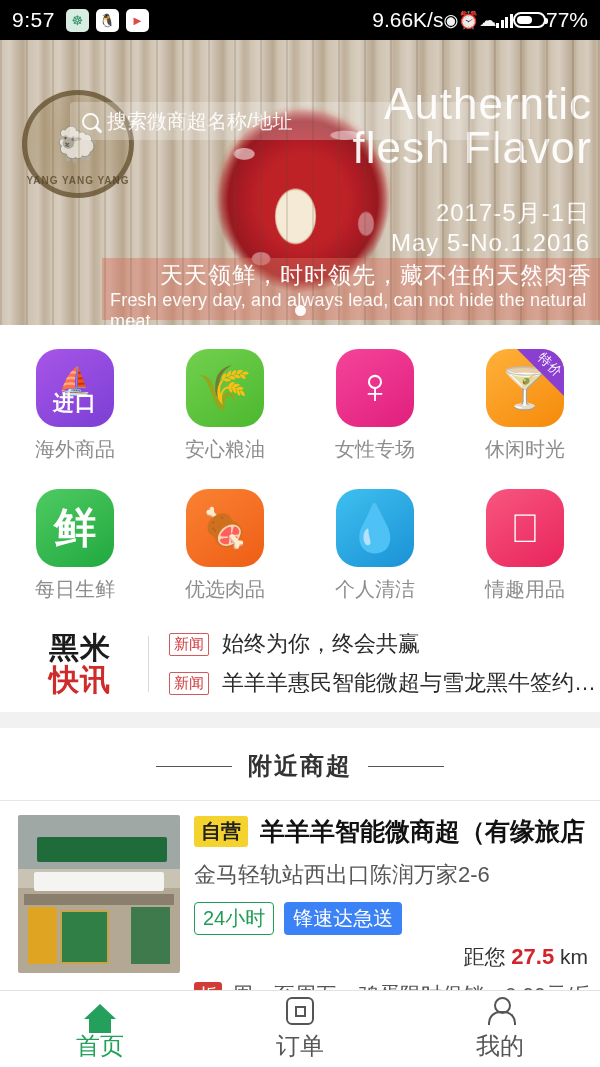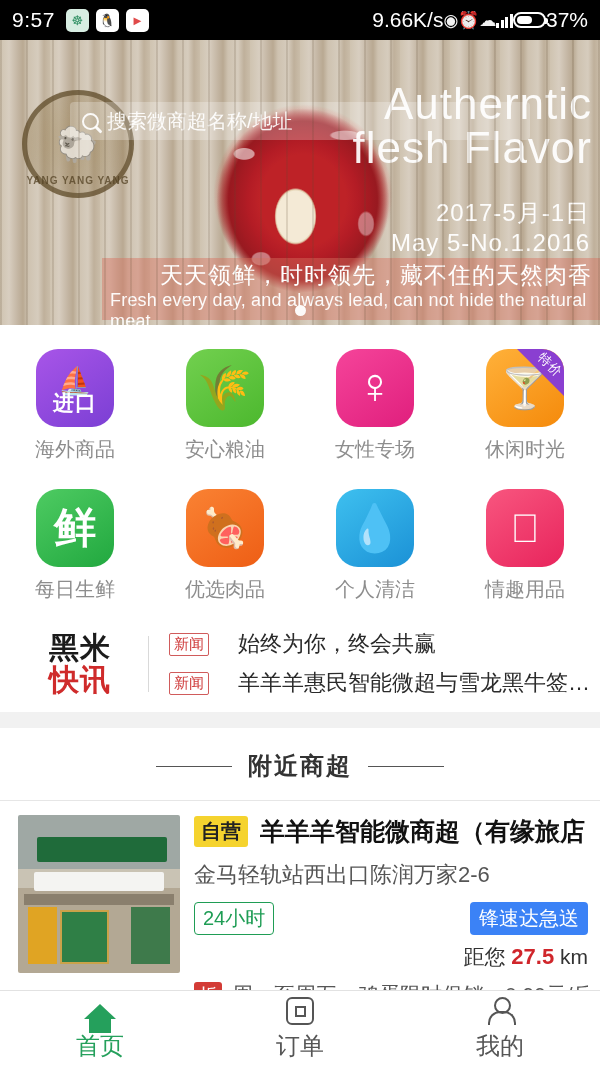--- a/index.html
+++ b/index.html
@@ -143,21 +143,21 @@
   .ci-adult { background: linear-gradient(145deg,#f8567f,#e8245c); }
   .ci-adult .cond { font-size: 40px; line-height: 1; }
 
   
   .news { background: #fff; display: flex; align-items: center; padding: 6px 0 14px 26px; }
   .news-logo { width: 108px; text-align: center; line-height: 1.05; flex: 0 0 108px; }
   .news-logo .l1 { font-size: 30px; font-weight: bold; color: #1b1b1b; letter-spacing: 1px; }
   .news-logo .l2 { font-size: 30px; font-weight: bold; color: #cf2b2b; letter-spacing: 1px; }
   .news-sep { width: 1px; height: 56px; background: #d9d9d9; margin: 0 20px 0 14px; }
   .news-list { display: flex; flex-direction: column; gap: 9px; flex: 1; overflow: hidden; }
-  .news-item { display: flex; align-items: center; gap: 29px; }
+  .news-item { display: flex; align-items: center; gap: 13px; }
   .news-tag { border: 1px solid #d05b5b; color: #cf3a3a; font-size: 15px; padding: 1px 4px; border-radius: 2px; flex: 0 0 auto; }
   .news-text { font-size: 22px; color: #2b2b2b; white-space: nowrap; overflow: hidden; text-overflow: ellipsis; }
 
   .gap { height: 16px; background: #f1f1f1; }
 
   
   .section-title { background: #fff; display: flex; align-items: center; justify-content: center; gap: 16px; padding: 22px 0 18px; }
   .section-title .line { width: 76px; height: 1px; background: #555; }
   .section-title .txt { font-size: 24px; color: #333; letter-spacing: 2px; font-weight: bold; }
   .thin-div { height: 1px; background: #e6e6e6; }
@@ -172,21 +172,21 @@
   .sp-sign2 { position: absolute; left: 10%; right: 10%; top: 36%; height: 12%; background: #f4f4f2; border-radius: 2px; }
   .sp-awn { position: absolute; left: 4%; right: 4%; top: 50%; height: 7%; background: #8a7f6d; }
   .sp-door { position: absolute; left: 26%; width: 30%; top: 60%; bottom: 6%; background: #2f7f46; border: 2px solid #caa24a; }
   .sp-left { position: absolute; left: 6%; width: 18%; top: 58%; bottom: 6%; background: #e0a423; }
   .sp-right { position: absolute; right: 6%; width: 24%; top: 58%; bottom: 6%; background: #3e7a4b; }
   .store-info { flex: 1; min-width: 0; }
   .store-head { display: flex; align-items: center; gap: 12px; }
   .self-badge { background: #f5d32e; color: #222; font-size: 20px; font-weight: bold; padding: 2px 7px; border-radius: 3px; flex: 0 0 auto; }
   .store-name { font-size: 25px; font-weight: bold; color: #111; white-space: nowrap; overflow: hidden; }
   .store-addr { font-size: 22px; color: #555; margin-top: 12px; white-space: nowrap; overflow: hidden; }
-  .store-tags { display: flex; align-items: center; justify-content: space-between; gap: 4px; margin-top: 12px; }
+  .store-tags { display: flex; align-items: center; justify-content: flex-start; gap: 10px; margin-top: 12px; }
   .tag-outline { border: 1px solid #1f9d55; color: #1f9d55; font-size: 20px; padding: 2px 8px; border-radius: 4px; }
   .tag-solid { background: #3b82f6; color: #fff; font-size: 20px; padding: 3px 9px; border-radius: 4px; }
   .store-dist { text-align: right; font-size: 21px; color: #333; margin-top: 8px; }
   .store-dist b { color: #d0262b; font-size: 22px; }
   .promo-row { display: flex; align-items: center; gap: 10px; margin-top: 10px; }
   .promo-badge { background: #d33b36; color: #fff; font-size: 18px; padding: 1px 5px; border-radius: 3px; flex: 0 0 auto; }
   .promo-text { font-size: 21px; color: #555; white-space: nowrap; overflow: hidden; }
 
   
   .tabbar {
@@ -225,21 +225,21 @@
       <span class="sb-ic">☁</span>
       <span class="sig">
           <i></i>
           <i></i>
           <i></i>
           <i></i>
         </span>
       <span class="batt">
           <span style="width:59%"></span>
         </span>
-      <span class="sb-pct">37%</span>
+      <span class="sb-pct">77%</span>
     </span>
   </div>
 
   <div class="banner">
     <div class="meat"></div>
 
     <div class="stamp">
       <span class="face">🐑</span>
       <span class="ring-text">YANG YANG YANG</span>
     </div>

